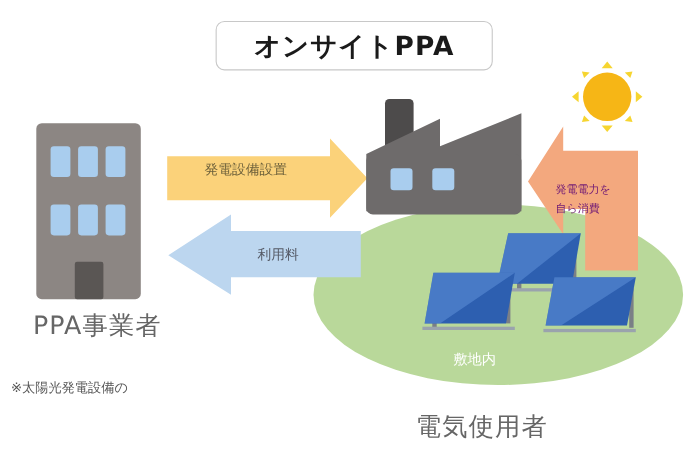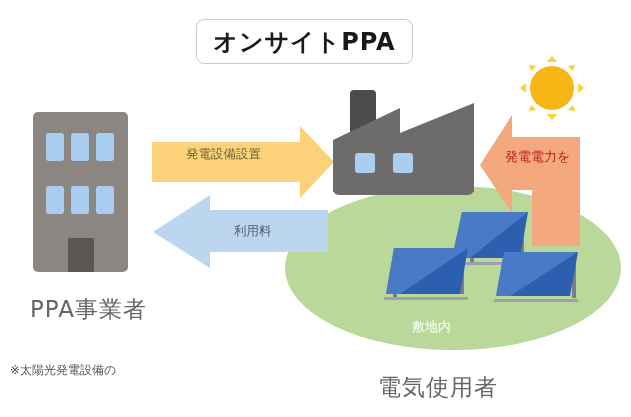--- a/index.html
+++ b/index.html
@@ -1,26 +1,26 @@
 <!DOCTYPE html>
 <html><head>
 <meta charset="utf-8">
 <style>
   html, body { margin:0; padding:0; background:#ffffff; }
   body { width:631px; height:417px; position:relative; overflow:hidden;
          font-family:"DejaVu Sans", sans-serif; }
   .abs { position:absolute; }
-  .title-box { left:196px; top:19px; width:217px; height:45px; border:1.5px solid #c8c8c8;
+  .title-box { left:196px; top:19px; width:252px; height:45px; border:1.5px solid #c8c8c8;
                border-radius:8px; background:#fff; display:flex; align-items:center; justify-content:center;
                font-weight:bold; font-size:24px; color:#1a1a1a; letter-spacing:1px; box-sizing:border-box; }
   svg.scene { position:absolute; left:0; top:0; }
   .label { position:absolute; color:#555; white-space:nowrap; }
   .arrow-text { font-size:12.5px; line-height:17px; text-align:center; color:#6b5f3a; }
   .fee-text { font-size:12.5px; color:#555a66; }
-  .self-text { font-size:13px; line-height:18px; color:#b91c1c; }
+  .self-text { font-size:10px; line-height:18px; color:#701a75;margin-top:16px; }
   .site-text { font-size:13px; color:#ffffff; }
   .party-left { font-size:23px; color:#666; letter-spacing:1px; }
   .party-right { font-size:23px; color:#666; letter-spacing:1px; }
   .note { font-size:12px; line-height:17px; color:#555; }
 </style>
 </head>
 <body>
 
 <svg class="scene" width="631" height="417" viewBox="0 0 631 417">
 
@@ -92,23 +92,24 @@
 <div class="abs title-box">オンサイトPPA</div>
 
 <div class="label arrow-text" style="left:186px; top:145px;">
   <div>発電設備設置</div>
 </div>
 
 <div class="label fee-text" style="left:234px; top:223px;font-family:Liberation Mono, monospace;">利用料</div>
 
 <div class="label self-text" style="left:505px; top:148px;">
   <div>発電電力を</div>
+  <div>自ら消費</div>
 </div>
 
 <div class="label site-text" style="left:412px; top:318px;">敷地内</div>
 
-<div class="label party-left" style="left:30px; top:294px;">PPA事業者</div>
+<div class="label party-left" style="left:30px; top:281px;">PPA事業者</div>
 
-<div class="label note" style="left:10px; top:344px;margin-top:18px;">
+<div class="label note" style="left:10px; top:344px;">
   <div>※太陽光発電設備の</div>
 </div>
 
 <div class="label party-right" style="left:378px; top:372px;">電気使用者</div>
 
 </body></html>

